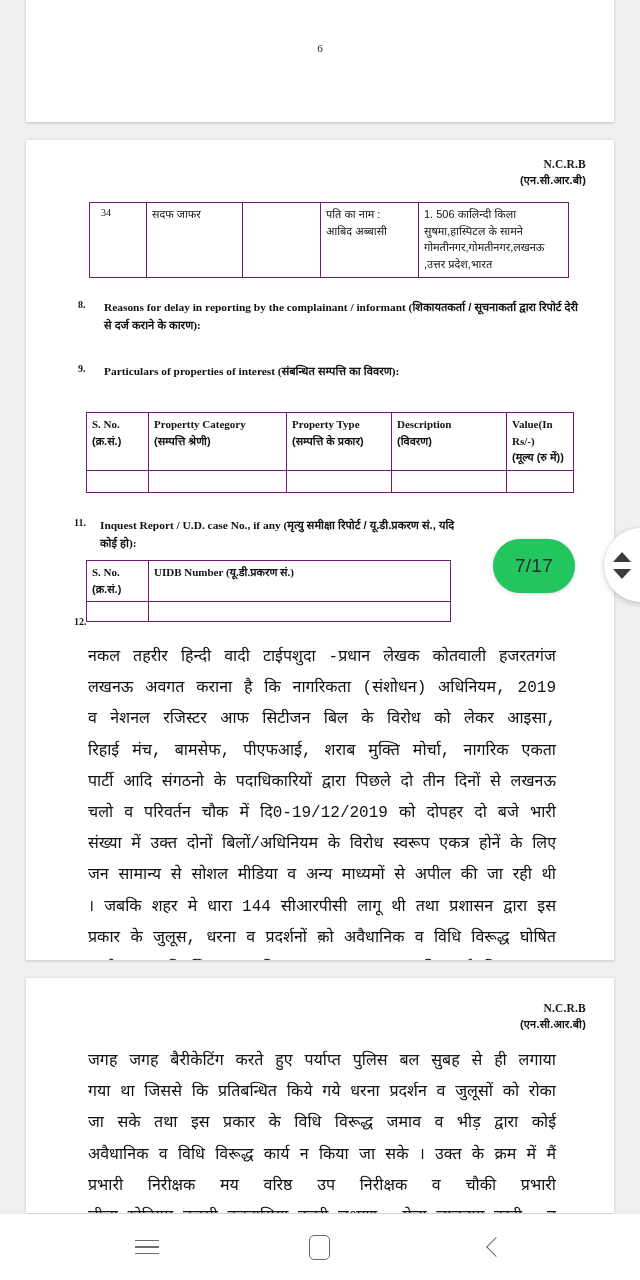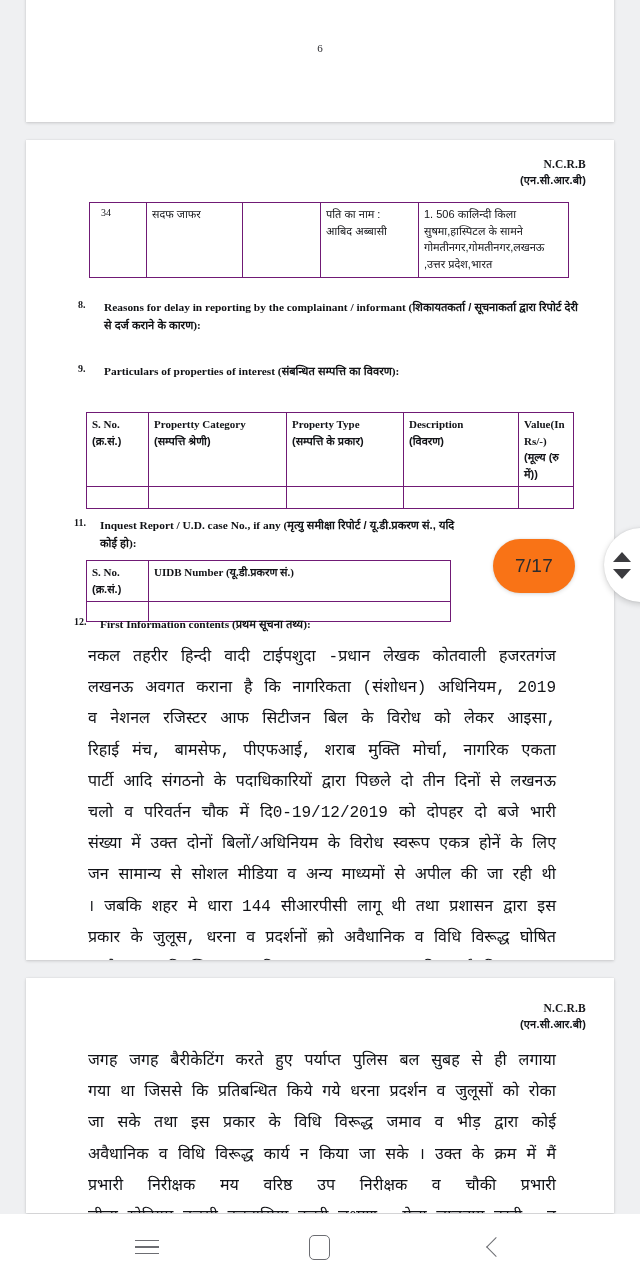--- a/index.html
+++ b/index.html
@@ -139,21 +139,21 @@
     text-justify: inter-word;
   }
 
   
   #page-indicator {
     position: absolute;
     top: 539px;
     left: 493px;
     width: 82px;
     height: 54px;
-    background: #f97316;
+    background: #22c55e;
     border-radius: 28px;
     box-shadow: 0 1px 4px rgba(0,0,0,0.14), 0 0 2px rgba(0,0,0,0.08);
     display: flex;
     align-items: center;
     justify-content: center;
     font-family: "Liberation Sans", sans-serif;
     font-size: 19px;
     color: #2c2c30;
     letter-spacing: .3px;
   }
@@ -272,21 +272,21 @@
         <tbody>
             <tr>
           <th style="width:62px">
             <span>S. No.</span>
             <span class="sub">(क्र.सं.)</span>
           </th>
           <th style="width:138px">
             <span>Propertty Category</span>
             <span class="sub">(सम्पत्ति श्रेणी)</span>
           </th>
-          <th style="width:117px">
+          <th style="width:105px">
             <span>Property Type</span>
             <span class="sub">(सम्पत्ति के प्रकार)</span>
           </th>
           <th style="width:115px">
             <span>Description</span>
             <span class="sub">(विवरण)</span>
           </th>
           <th class="ra">
             <span>Value(In Rs/-)</span>
             <span class="sub">(मूल्य (रु में))</span>
@@ -321,23 +321,20 @@
         </tr>
         <tr>
           <td class="empty"></td>
           <td class="empty"></td>
         </tr>
       </tbody>
         </table>
 
       <div class="clause" style="top:475px;left:48px;width:430px;">
         <div class="num">12.</div>
-        <div class="body">
-          <span>First Information contents (</span><span class="hi">प्रथम सूचना तथ्य</span><span>):</span>
-        </div>
       </div>
 
       <div class="para" style="top:502px;left:62px;width:468px;">नकल तहरीर हिन्दी वादी टाईपशुदा -प्रधान लेखक कोतवाली हजरतगंज लखनऊ अवगत कराना है कि नागरिकता (संशोधन) अधिनियम, 2019 व नेशनल रजिस्टर आफ सिटीजन बिल के विरोध को लेकर आइसा, रिहाई मंच, बामसेफ, पीएफआई, शराब मुक्ति मोर्चा, नागरिक एकता पार्टी आदि संगठनो के पदाधिकारियों द्वारा पिछले दो तीन दिनों से लखनऊ चलो व परिवर्तन चौक में दि0-19/12/2019 को दोपहर दो बजे भारी संख्या में उक्त दोनों बिलों/अधिनियम के विरोध स्वरूप एकत्र होनें के लिए जन सामान्य से सोशल मीडिया व अन्य माध्यमों से अपील की जा रही थी । जबकि शहर मे धारा 144 सीआरपीसी लागू थी तथा प्रशासन द्वारा इस प्रकार के जुलूस, धरना व प्रदर्शनों को अवैधानिक व विधि विरूद्ध घोषित करते हुए प्रतिबन्धित कर दिया गया था तथा इसकी सार्वजनिक सूचना प्रिन्ट, इलेक्ट्रानिक मीडिया तथा सोशल मीडिया के माध्यम से तथा सम्बन्धित थानों द्वारा इसकी सार्वजनिक घोषणा आमजन के बीच सुचारु रूप से प्रचारित व प्रसारित की गयी तथा जनसामान्य से इन प्रस्तावित धरना प्रदर्शन व जुलूसों में सम्मिलित न होने के लिए अपील की गयी तथा यह भी सूचित किया गया कि जो भी संगठन, उनके पदाधिकारी, व्यक्ति इन विधि विरूद्ध व प्रतिबन्धित धरना प्रदर्शन व जुलूस में भाग लेगा या किसी को भाग लेने के लिए उकसाएगा या अफवाह फैलाएगा, उनके विरूद्ध विधि के अनुसार कड़ी से कड़ी कार्यवाही की जाएगी । उक्त विरोध प्रदर्शन को दृष्टिगत रखते हुए प्रशासन द्वारा परिवर्तन चौक पर व विभिन्न रास्तों पर</div>
 
       <div class="folio" style="top:793px;">7</div>
     </div>
   </div>
 
   <div class="page" id="page8">
     <div class="page-inner">

